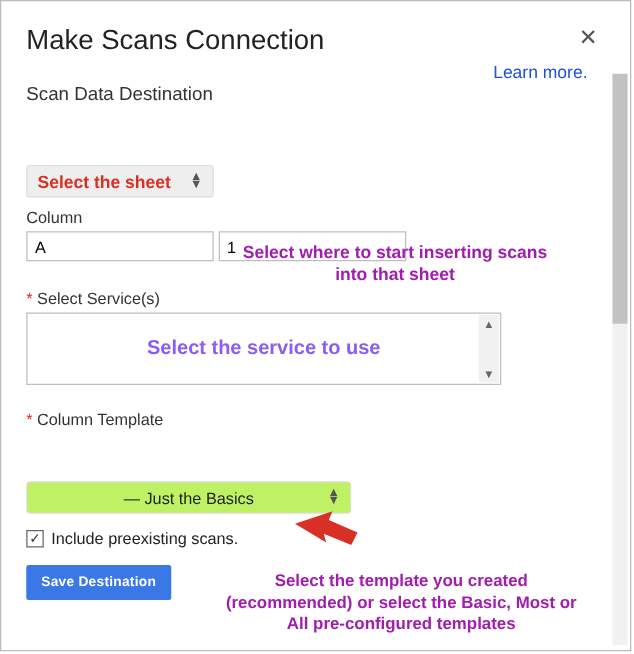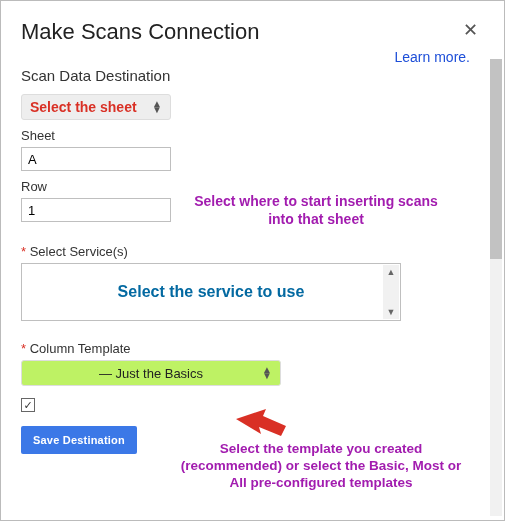--- a/index.html
+++ b/index.html
@@ -84,20 +84,21 @@
     align-items: center;
     justify-content: space-between;
     background: #eee;
     border: 1px solid #ddd;
     border-radius: 3px;
     padding: 4px 8px;
     min-width: 150px;
     height: 26px;
     cursor: pointer;
     position: relative;
+    margin-top: 38px;
   }
   .select-box .caret {
     font-size: 10px;
     color: #555;
     line-height: 6px;
     display: flex;
     flex-direction: column;
     gap: 0;
   }
   .sheet-select .val {
@@ -161,21 +162,21 @@
   
   .anno {
     position: absolute;
     color: #a21caf;
     font-weight: 700;
     font-size: 14px;
     text-align: center;
     line-height: 1.25;
     pointer-events: none;
   }
-  .anno.svc { color: #0369a1; font-size: 16px; font-weight: 700; }
+  .anno.svc { color: #8b5cf6; font-size: 16px; font-weight: 700; }
   .arrow-svg { position: absolute; pointer-events: none; }
 </style>
 </head>
 <body>
 
 <div class="dialog">
 
   <div class="title-row">
     <div class="title">Make Scans Connection</div>
     <div class="close-x">✕</div>
@@ -188,24 +189,23 @@
     <div class="section-header">Scan Data Destination</div>
 
     <div class="select-box sheet-select">
       <span class="val">Select the sheet</span>
       <span class="caret">
           <span>▲</span>
           <span>▼</span>
         </span>
     </div>
 
-    <div class="label">Sheet</div>
+    <div class="label">Column</div>
     <input class="input" value="A" style="">
 
-    <div class="label">Row</div>
     <input class="input" value="1" style="">
 
     <div style="height:14px"></div>
 
     <div class="label req">Select Service(s)</div>
     <div class="service-box">
       <span class="anno svc" style="position:static">Select the service to use</span>
       <div class="service-inner-scroll">
         <div>▲</div>
         <div>▼</div>
@@ -218,31 +218,32 @@
     <div class="select-box template-select">
       <span>— Just the Basics</span>
       <span class="caret">
           <span>▲</span>
           <span>▼</span>
         </span>
     </div>
 
     <div class="chk-row">
       <span class="chk">✓</span>
+      <span>Include preexisting scans.</span>
     </div>
 
     <button class="save-btn">Save Destination</button>
 
   </div>
 
   <div class="vscroll-track">
     <div class="vscroll-thumb"></div>
   </div>
 
   <div class="anno" style="left:185px; top:192px; width:260px;">Select where to start inserting scans into that sheet</div>
 
   <svg class="arrow-svg" style="left:230px; top:400px;" width="60" height="40">
     <polygon points="5,18 35,8 32,15 55,25 50,35 28,26 30,33" fill="#d93025"></polygon>
   </svg>
 
-  <div class="anno" style="left:170px; top:440px; width:300px; font-size:13.5px;">Select the template you created (recommended) or select the Basic, Most or All pre-configured templates</div>
+  <div class="anno" style="left:170px; top:456px; width:300px; font-size:13.5px;">Select the template you created (recommended) or select the Basic, Most or All pre-configured templates</div>
 
 </div>
 
 </body></html>

